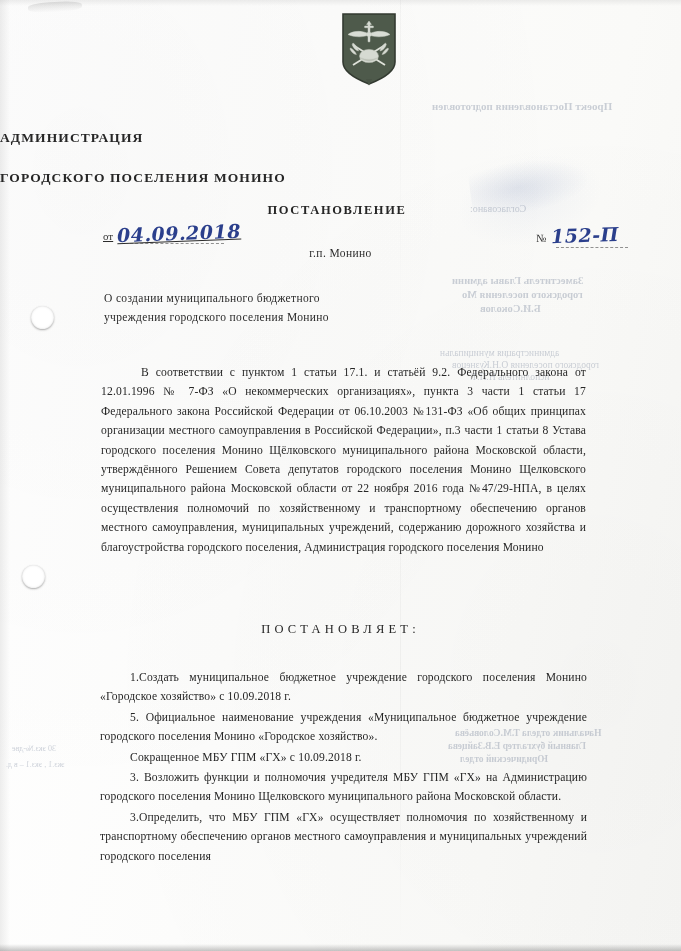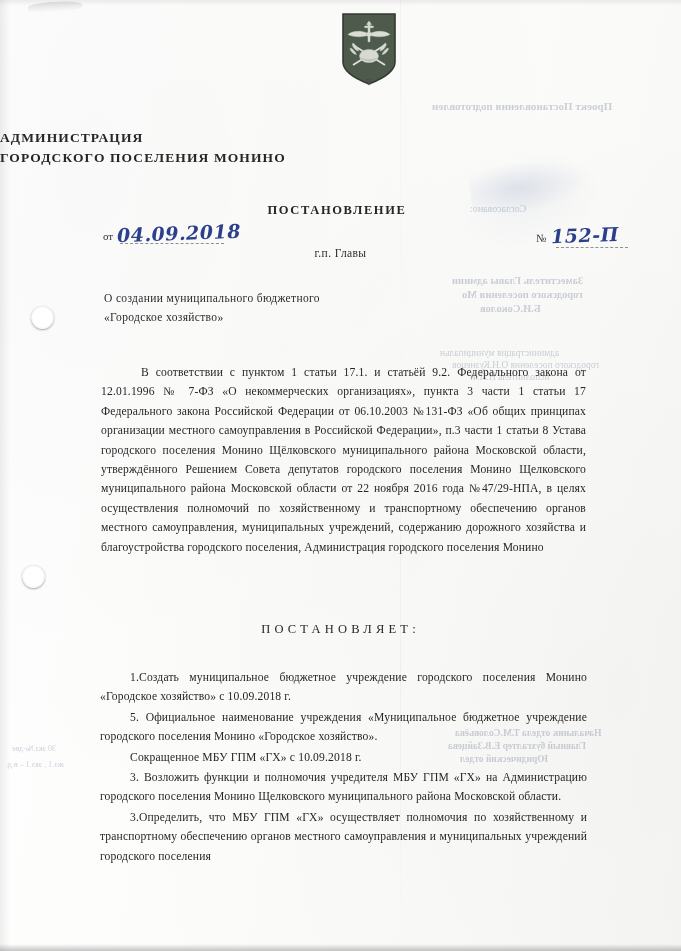--- a/index.html
+++ b/index.html
@@ -99,38 +99,39 @@
   .org-title {
     position: absolute;
     left: 0; top: 128px; width: 681px;
     text-align: left;
     font-weight: bold;
     font-size: 13.5px;
     letter-spacing: 1.1px;
     color: #262626;
     line-height: 20px;
   }
-  .org-title .l2 { display: block; }
+  .org-title .l2 { display: block; margin-top: 20px; }
 
   .doc-kind {
     position: absolute;
     left: 0; top: 203px; width: 674px;
     text-align: center;
     font-weight: bold;
     font-size: 12.5px;
     letter-spacing: 1.6px;
     color: #262626;
   }
 
   .from-row {
     position: absolute;
     left: 103px; top: 222px;
     display: flex;
     align-items: baseline;
     gap: 4px;
+    text-decoration: underline;
   }
   .from-label { font-size: 11px; color: #303030; }
   .hand {
     font-family: "DejaVu Serif", serif;
     color: #2b3f8c;
     font-style: italic;
     font-weight: bold;
     font-size: 19px;
     letter-spacing: 0.5px;
     transform: rotate(-2.2deg);
@@ -295,25 +296,25 @@
     <span class="hand">04.09.2018</span>
   </div>
   <div class="rule-under rule-date"></div>
 
   <div class="num-row">
     <span class="num-label">№</span>
     <span class="hand">152-П</span>
   </div>
   <div class="rule-under rule-num"></div>
 
-  <div class="place">г.п. Главы</div>
+  <div class="place">г.п. Монино</div>
 
   <div class="subject">
     <div>О создании муниципального бюджетного</div>
-    <div>«Городское хозяйство»</div>
+    <div>учреждения городского поселения Монино</div>
   </div>
 
   <div class="body">
     <p class="para stretch">В соответствии с пунктом 1 статьи 17.1. и статьёй 9.2. Федерального закона от 12.01.1996 № 7-ФЗ «О некоммерческих организациях», пункта 3 части 1 статьи 17 Федерального закона Российской Федерации от 06.10.2003 №131-ФЗ «Об общих принципах организации местного самоуправления в Российской Федерации», п.3 части 1 статьи 8 Устава городского поселения Монино Щёлковского муниципального района Московской области, утверждённого Решением Совета депутатов городского поселения Монино Щелковского муниципального района Московской области от 22 ноября 2016 года №47/29-НПА, в целях осуществления полномочий по хозяйственному и транспортному обеспечению органов местного самоуправления, муниципальных учреждений, содержанию дорожного хозяйства и благоустройства городского поселения, Администрация городского поселения Монино</p>
   </div>
 
   <div class="resolves">ПОСТАНОВЛЯЕТ:</div>
 
   <div class="items">
     <p class="item">1.Создать муниципальное бюджетное учреждение городского поселения Монино «Городское хозяйство» с 10.09.2018 г.</p>

